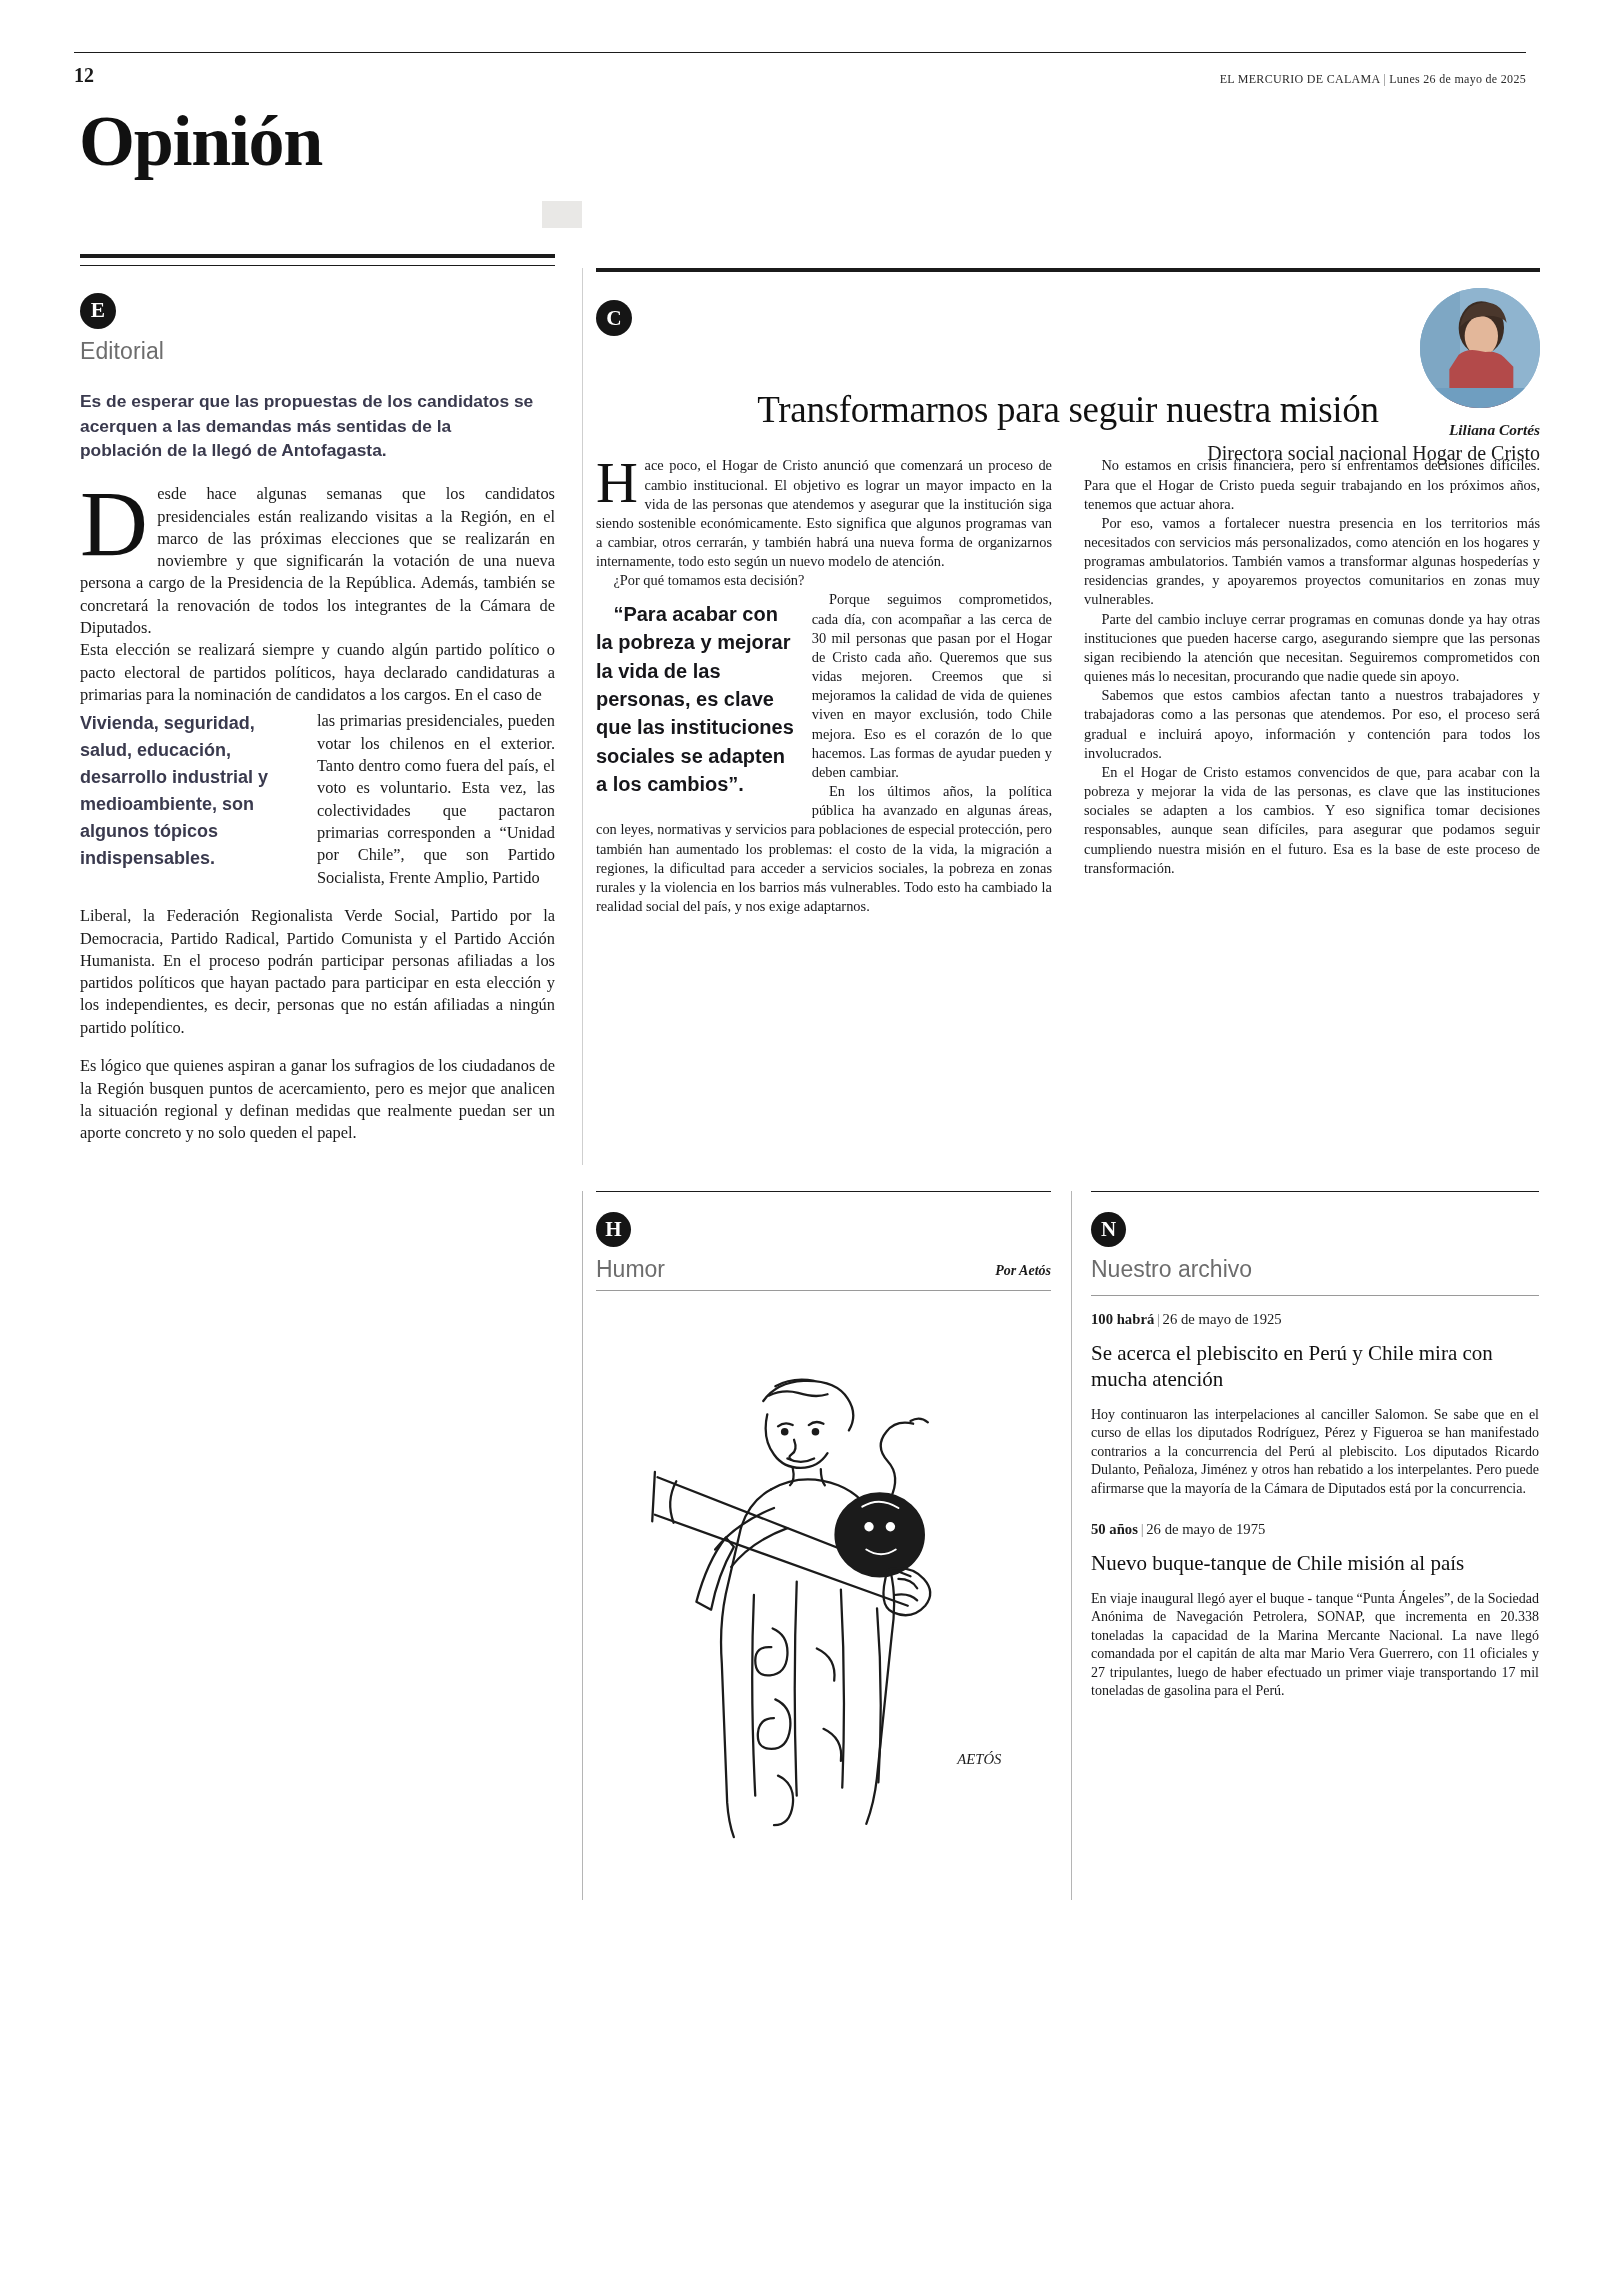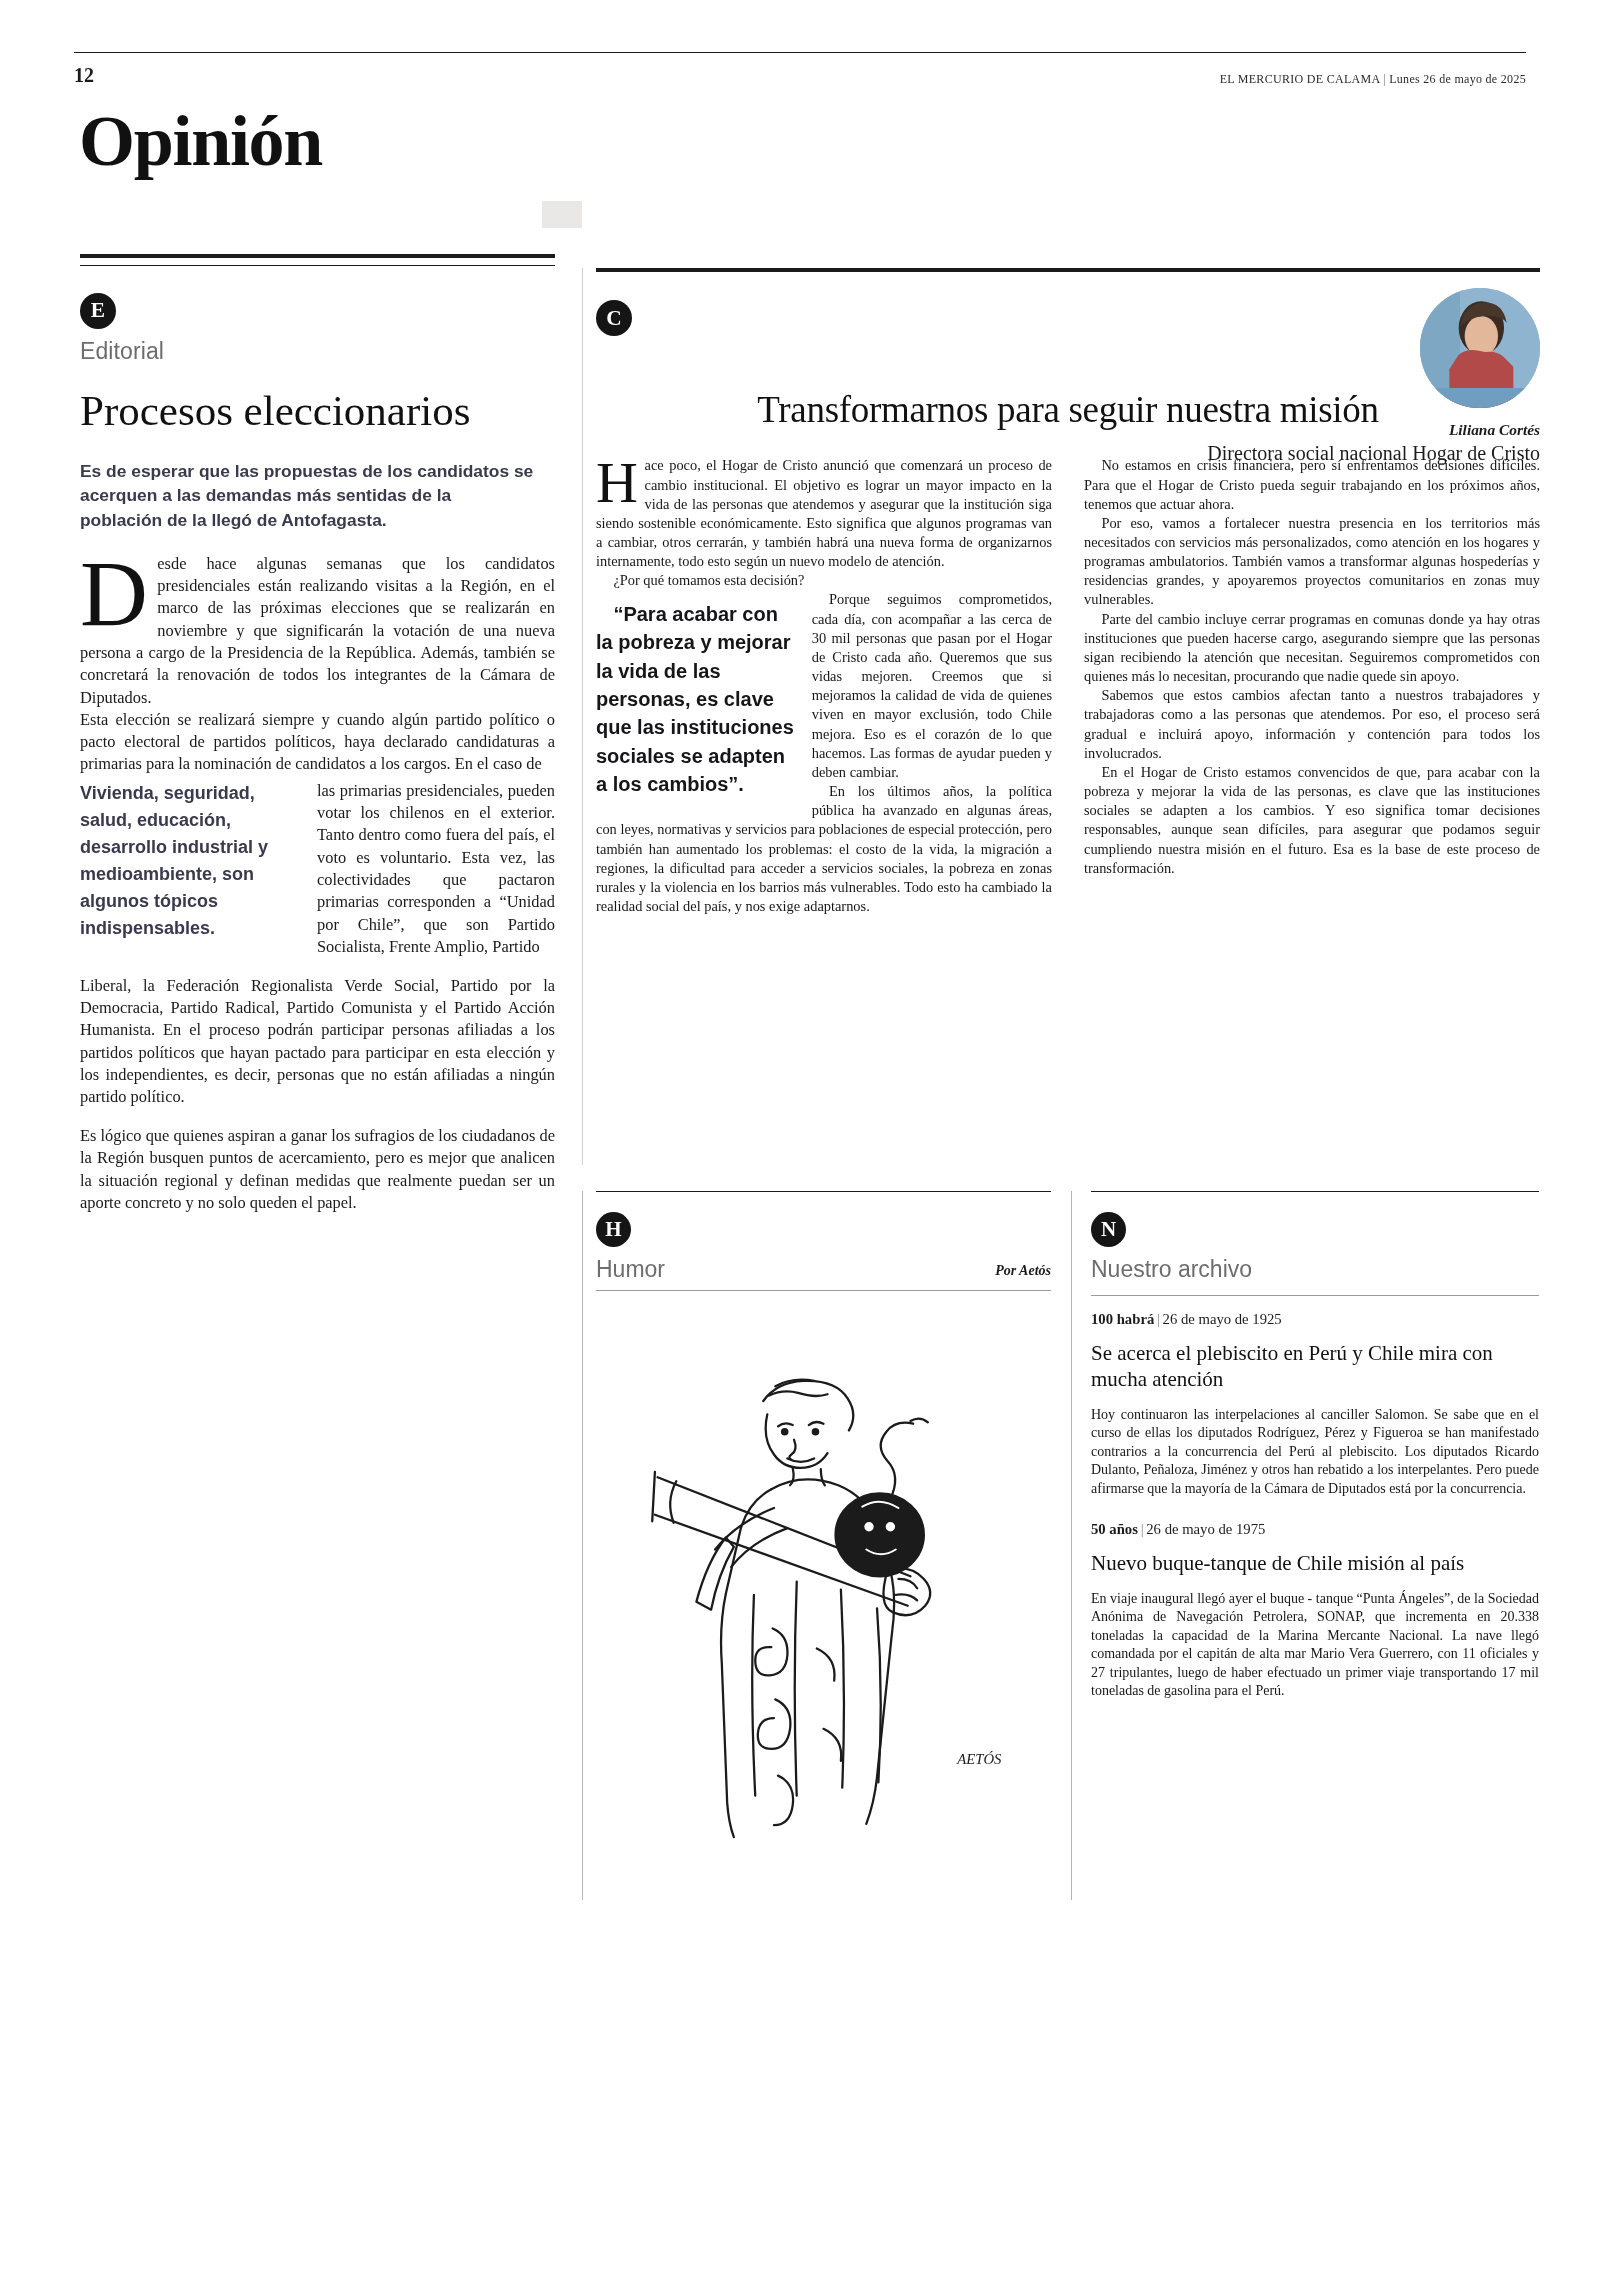--- a/index.html
+++ b/index.html
@@ -368,21 +368,20 @@
 
   <div class="white-panel"></div>
   <div class="white-panel-notch"></div>
   <div class="vline3"></div>
 
   <div class="editorial">
     <div class="rule-thick"></div>
     <div class="rule-thin"></div>
     <div class="badge">E</div>
     <div class="kicker">Editorial</div>
-    <div class="headline">Procesos eleccionarios</div>
     <div class="standfirst">Es de esperar que las propuestas de los candidatos se acerquen a las demandas más sentidas de la población de la llegó de Antofagasta.</div>
 
     <div class="ed-body">
       <div class="dropcap-para">
         <span class="dropcap">D</span>
         <p>esde hace algunas semanas que los candidatos presidenciales están realizando visitas a la Región, en el marco de las próximas elecciones que se realizarán en noviembre y que significarán la votación de una nueva persona a cargo de la Presidencia de la República. Además, también se concretará la renovación de todos los integrantes de la Cámara de Diputados.</p>
       </div>
       <p>Esta elección se realizará siempre y cuando algún partido político o pacto electoral de partidos políticos, haya declarado candidaturas a primarias para la nominación de candidatos a los cargos. En el caso de</p>
     </div>
 

